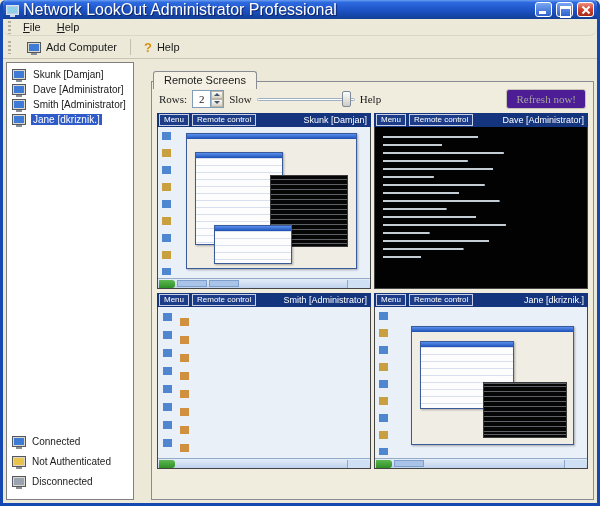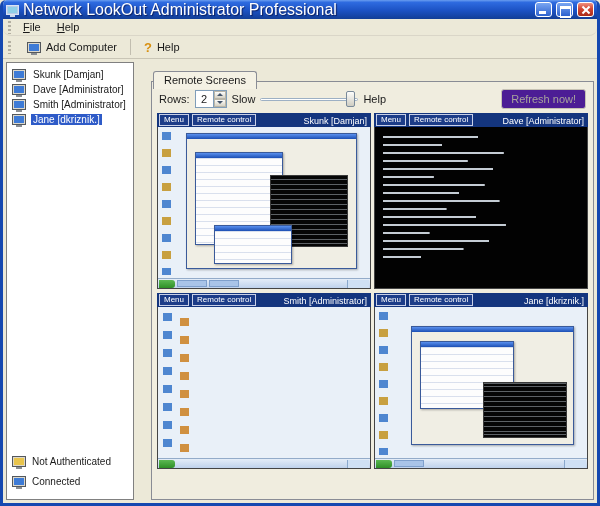--- a/index.html
+++ b/index.html
@@ -60,21 +60,21 @@
   .legend-item { display: flex; align-items: center; gap: 6px; white-space: nowrap; }
 
   .main { flex: 1; display: flex; flex-direction: column; min-width: 0; }
   .tabs { flex: 0 0 19px; position: relative; z-index: 2; }
   .tab { display: inline-block; margin-left: 2px; padding: 2px 10px 3px; background: #F4F1E4;
          border: 1px solid #898C95; border-bottom: none; border-radius: 3px 3px 0 0; position: relative; top: 9px; }
   .panel { flex: 1; border: 1px solid #898C95; background: #F0EDDF; display: flex;
            flex-direction: column; min-height: 0; padding: 3px 4px; }
 
   
-  .controls { flex: 0 0 27px; display: flex; align-items: center; gap: 5px; padding: 2px 3px; }
+  .controls { flex: 0 0 27px; display: flex; align-items: center; gap: 5px; padding: 2px 3px; font-family: Liberation Serif, serif; }
   .lbl { white-space: nowrap; }
   .spin { display: inline-flex; height: 18px; border: 1px solid #7F9DB9; background: #fff; }
   .spin-val { width: 17px; display: flex; align-items: center; justify-content: center; }
   .spin-btns { display: flex; flex-direction: column; width: 13px; border-left: 1px solid #7F9DB9; }
   .spin-btn { flex: 1; display: flex; align-items: center; justify-content: center;
               background: linear-gradient(#FDFDFB,#D6D2C4); border: 1px solid #BAB6A8; }
   .arr { width: 0; height: 0; border-left: 3px solid transparent; border-right: 3px solid transparent; }
   .arr.up { border-bottom: 3px solid #44546A; }
   .arr.down { border-top: 3px solid #44546A; }
   .slider { position: relative; width: 98px; height: 18px; flex: none; }
@@ -83,21 +83,21 @@
   .slider-thumb { position: absolute; left: 87%; top: 1px; width: 9px; height: 16px;
                   background: linear-gradient(180deg,#FDFDFB,#CFCDC2); border: 1px solid #7A8A9A; border-radius: 2px; }
   .btn { border: 1px solid #A0A0A0; background: linear-gradient(#FEFEFE,#E6E2D4);
          padding: 3px 9px; border-radius: 3px; white-space: nowrap; }
   .btn.disabled { color: #A8A49C; border-color: #C6C2B4; background: #4c1d95; margin-left: auto; }
 
   
   .screens { flex: 1; display: grid; grid-template-columns: 1fr 1fr; grid-template-rows: 1fr 1fr;
              gap: 4px 3px; padding: 1px; margin-bottom: 26px; min-height: 0; }
   .screen { display: flex; flex-direction: column; min-height: 0; min-width: 0; }
-  .screen-header { flex: 0 0 14px; background: #14357E; display: flex; align-items: flex-end;
+  .screen-header { flex: 0 0 14px; background: #14357E; display: flex; align-items: center;
                    gap: 3px; padding: 1px 2px; }
   .shbtn { font-size: 8px; line-height: 9px; color: #fff; background: #1C3C88;
            border: 1px solid #C8D0E8; padding: 0 4px 1px; white-space: nowrap; }
   .screen-name { margin-left: auto; color: #fff; font-size: 9px; padding-right: 2px;
                  white-space: nowrap; overflow: hidden; }
   .screen-body { flex: 1; position: relative; border: 1px solid #444; border-top: none; overflow: hidden; }
 
   
   .desk { background: #E9F0F8; }
   .icon-strip { position: absolute; left: 4px; top: 5px; bottom: 13px; width: 9px;
@@ -213,29 +213,35 @@
       <div class="tree-item selected">
         <span class="mon">
             <span class="mon-screen"></span>
           </span>
         <span class="ti-label">Jane [dkriznik.]</span>
       </div>
 
       <div class="legend">
         <div class="legend-item">
           <span class="mon">
+              <span class="mon-screen" style="background: rgb(62, 123, 214);"></span>
+            </span>
+          <span>Connected</span>
+        </div>
+        <div class="legend-item">
+          <span class="mon">
               <span class="mon-screen" style="background: rgb(232, 196, 76);"></span>
             </span>
           <span>Not Authenticated</span>
         </div>
         <div class="legend-item">
           <span class="mon">
-              <span class="mon-screen" style="background: rgb(62, 123, 214);"></span>
+              <span class="mon-screen" style="background: rgb(154, 164, 176);"></span>
             </span>
-          <span>Connected</span>
+          <span>Disconnected</span>
         </div>
       </div>
     </div>
 
     <div class="main">
       <div class="tabs">
         <span class="tab">Remote Screens</span>
       </div>
       <div class="panel">
 

